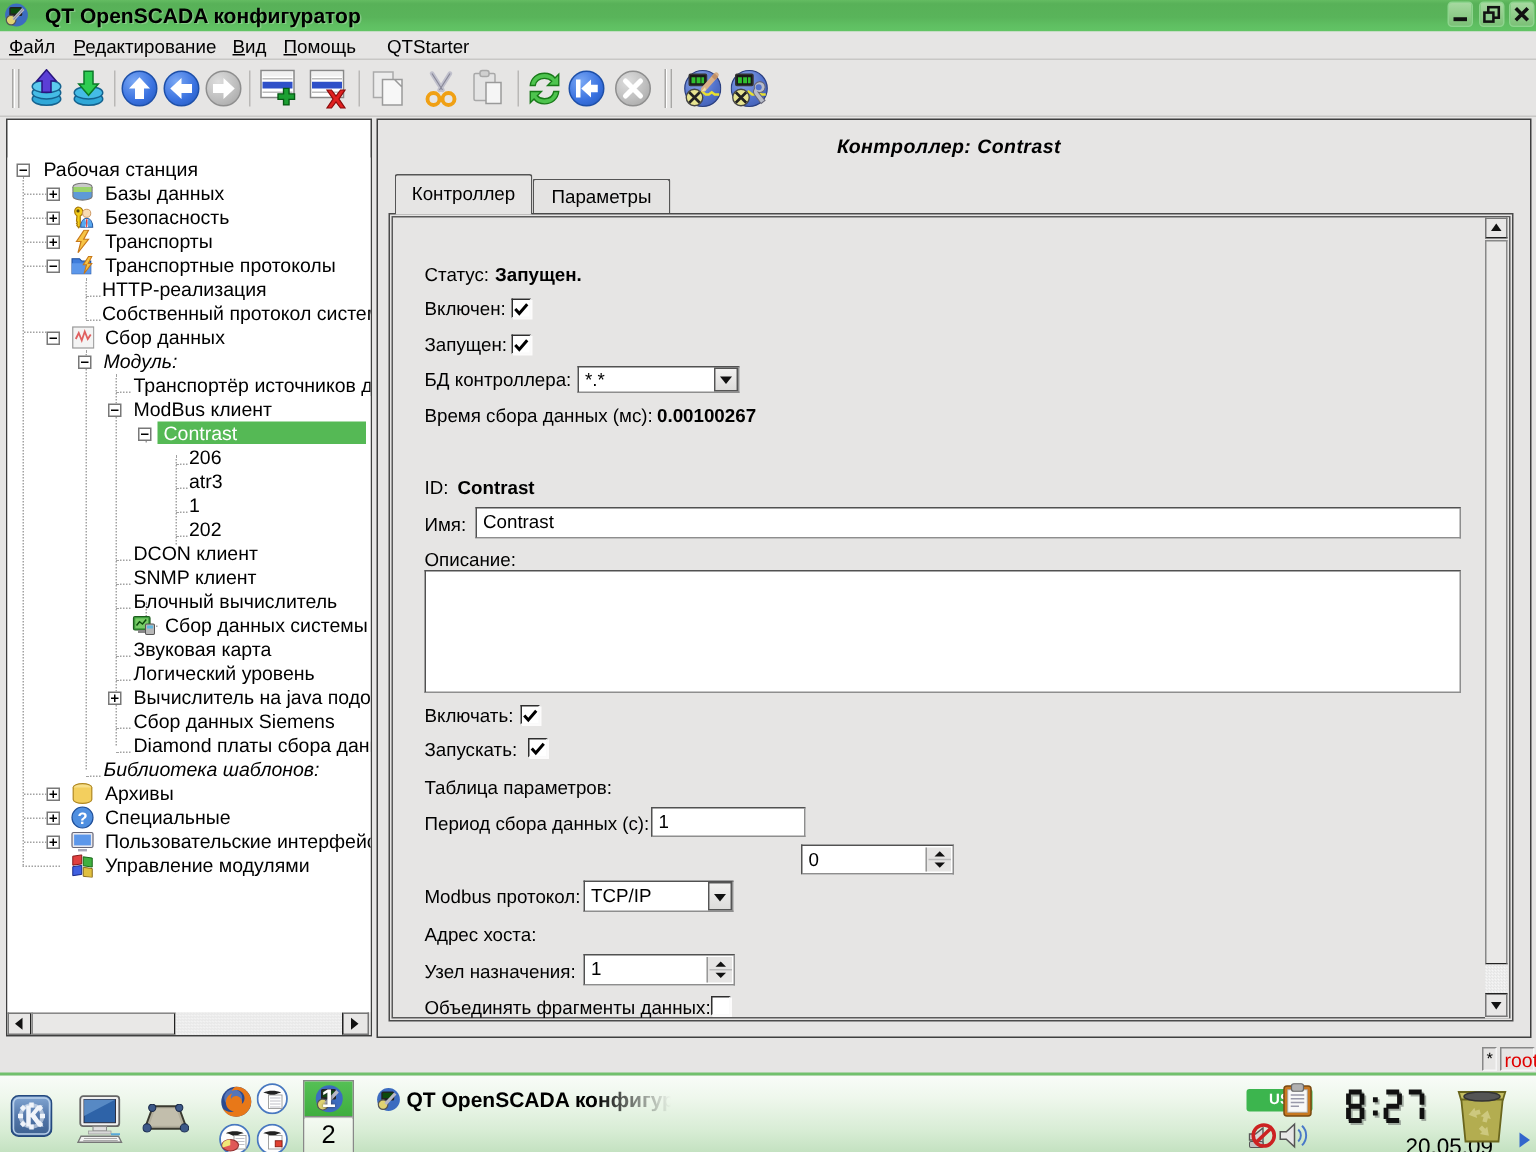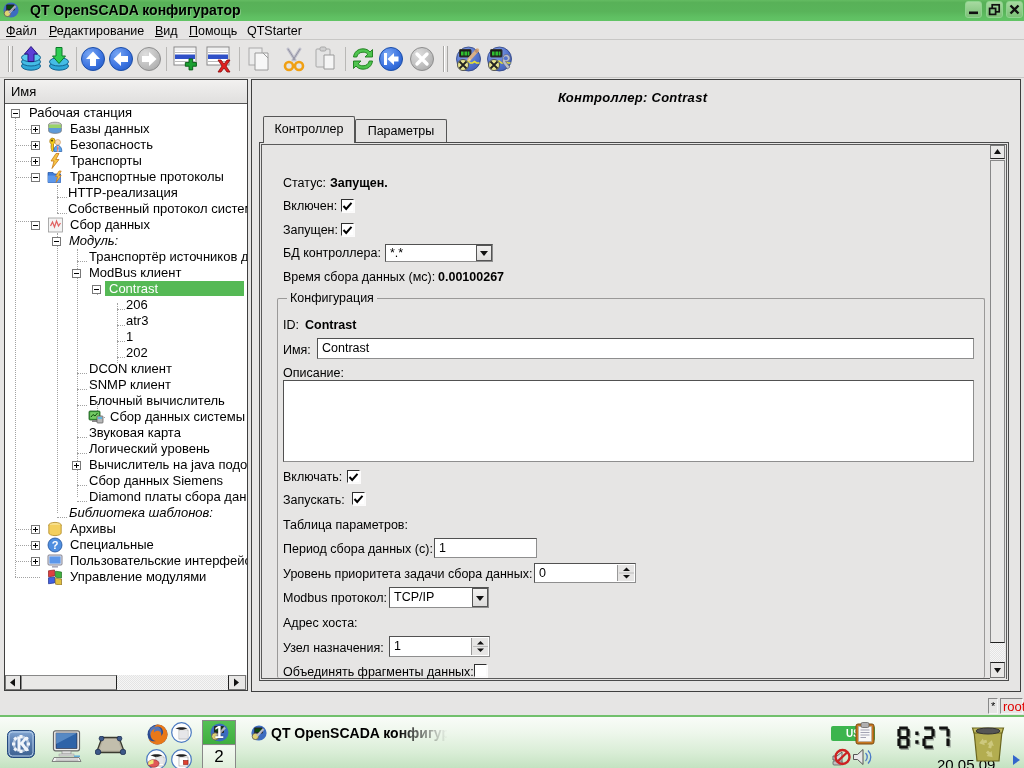--- a/index.html
+++ b/index.html
@@ -71,21 +71,21 @@
  <div class="wbtn" style="left:1006px"><svg width="15" height="15" viewBox="0 0 15 15">
         <path d="M3.5 3.5 L11.5 11.5 M11.5 3.5 L3.5 11.5" stroke="#111" stroke-width="2.4"></path>
       </svg></div>
 </div>
 
 <div id="menubar">
  <div class="mitem" style="left:6px"><u>Ф</u>айл</div>
  <div class="mitem" style="left:49px"><u>Р</u>едактирование</div>
  <div class="mitem" style="left:155px"><u>В</u>ид</div>
  <div class="mitem" style="left:189px"><u>П</u>омощь</div>
- <div class="mitem" style="left:247px">QTStarter</div>
+ <div class="mitem" style="left:258px">QTStarter</div>
 </div>
 
 <div id="toolbar">
  <div class="thandle" style="left:8px"></div>
  <svg class="ticon" style="left:18px" width="26" height="26" viewBox="0 0 26 26">
   <ellipse cx="13" cy="20" rx="9.5" ry="4.2" fill="#2fa8d8" stroke="#14628f" stroke-width="1"></ellipse>
   <ellipse cx="13" cy="15.8" rx="9.5" ry="4.2" fill="#45bce6" stroke="#14628f" stroke-width="1"></ellipse>
   <ellipse cx="13" cy="11.6" rx="9.5" ry="4.2" fill="#5ccaee" stroke="#14628f" stroke-width="1"></ellipse>
   <path d="M13 0.5 L19.5 8 L16 8 L16 15.5 L10 15.5 L10 8 L6.5 8 Z" fill="#5b3fd6" stroke="#2a1580" stroke-width="1"></path>
  </svg>
@@ -200,23 +200,20 @@
   <path d="M2 17 h8 l2 -2 l2.5 2 h2 l2 -1.5 l2 1.5 h3" stroke="#e8e030" stroke-width="1.6" fill="none"></path>
   <circle cx="7" cy="19" r="5.5" fill="#e7e490" stroke="#444" stroke-width="0.9"></circle>
   <path d="M3.5 15.5 L10.5 22.5 M10.5 15.5 L3.5 22.5" stroke="#222" stroke-width="1.8"></path>
   <path d="M16 13 a3.6 3.6 0 1 1 2.5 2.5 l4.5 5.5 l-2.6 2 l-4.5 -6 a3.6 3.6 0 0 1 0.1 -4 z" fill="#b8bcc8" stroke="#667" stroke-width="0.7"></path>
   <circle cx="18.8" cy="12.2" r="2" fill="#5272cc"></circle>
  </svg>
 </div>
 
 <div id="central">
  <div id="treepanel">
-  <div id="treehead">
-        <span>Имя</span>
-      </div>
   <div id="treebody">
 
    <div class="dv" style="left:10px;top:12px;height:460px"></div>
    <div class="dv" style="left:52px;top:80px;height:28px"></div>
    <div class="dv" style="left:52px;top:128px;height:280px"></div>
    <div class="dv" style="left:72px;top:144px;height:248px"></div>
    <div class="dv" style="left:92px;top:182px;height:8px"></div>
    <div class="dv" style="left:92px;top:296px;height:16px"></div>
    <div class="dv" style="left:112px;top:198px;height:60px"></div>
 
@@ -432,41 +429,37 @@
         </svg></div>
   <div class="lbl" style="left:31px;top:166px">БД контроллера:</div>
   <div class="inp" style="left:133px;top:164px;width:108px;height:18px;line-height:16px">*.*
    <div style="position:absolute;right:0px;top:0px;width:16px;height:16px;background:linear-gradient(#f2f1f0,#dddcdb);border:1px solid #555"><svg width="14" height="14">
             <path d="M3 5 L11 5 L7 10 Z" fill="#111"></path>
           </svg></div>
   </div>
   <div class="lbl" style="left:31px;top:190px">Время сбора данных (мс):</div>
   <div class="lbl b" style="left:186px;top:190px">0.00100267</div>
 
-  <div class="grp" style="left:25px;top:218px;width:708px;height:380px;border-bottom:none">
-        <span class="grplbl" style="left:9px">Конфигурация</span>
-      </div>
   <div class="lbl" style="left:31px;top:238px">ID:</div>
   <div class="lbl b" style="left:53px;top:238px">Contrast</div>
   <div class="lbl" style="left:31px;top:263px">Имя:</div>
   <div class="inp" style="left:65px;top:258px;width:657px;height:21px;line-height:19px">Contrast</div>
   <div class="lbl" style="left:31px;top:286px">Описание:</div>
   <div class="inp" style="left:31px;top:300px;width:691px;height:82px"></div>
   <div class="lbl" style="left:31px;top:390px">Включать:</div>
   <div class="cb" style="left:95px;top:390px"><svg width="11" height="11" viewBox="0 0 11 11">
           <path d="M1.5 5 L4.2 8 L9.5 1.8" fill="none" stroke="#000" stroke-width="2"></path>
         </svg></div>
   <div class="lbl" style="left:31px;top:413px">Запускать:</div>
   <div class="cb" style="left:100px;top:412px"><svg width="11" height="11" viewBox="0 0 11 11">
           <path d="M1.5 5 L4.2 8 L9.5 1.8" fill="none" stroke="#000" stroke-width="2"></path>
         </svg></div>
   <div class="lbl" style="left:31px;top:438px">Таблица параметров:</div>
   <div class="lbl" style="left:31px;top:462px">Период сбора данных (с):</div>
   <div class="inp" style="left:182px;top:458px;width:103px;height:20px;line-height:18px">1</div>
-  <div class="lbl" style="left:31px;top:487px">Уровень приоритета задачи сбора данных:</div>
   <div class="inp" style="left:282px;top:483px;width:102px;height:20px;line-height:18px">0
    <div style="position:absolute;right:1px;top:1px;width:17px;height:16px;background:#e6e5e4;border-left:1px solid #999">
     <svg width="17" height="16">
             <path d="M5 6 L12 6 L8.5 2.5 Z" fill="#111"></path>
             <path d="M5 10 L12 10 L8.5 13.5 Z" fill="#111"></path>
             <line x1="1" y1="8" x2="16" y2="8" stroke="#bbb"></line>
           </svg>
    </div>
   </div>
   <div class="lbl" style="left:31px;top:511px">Modbus протокол:</div>

